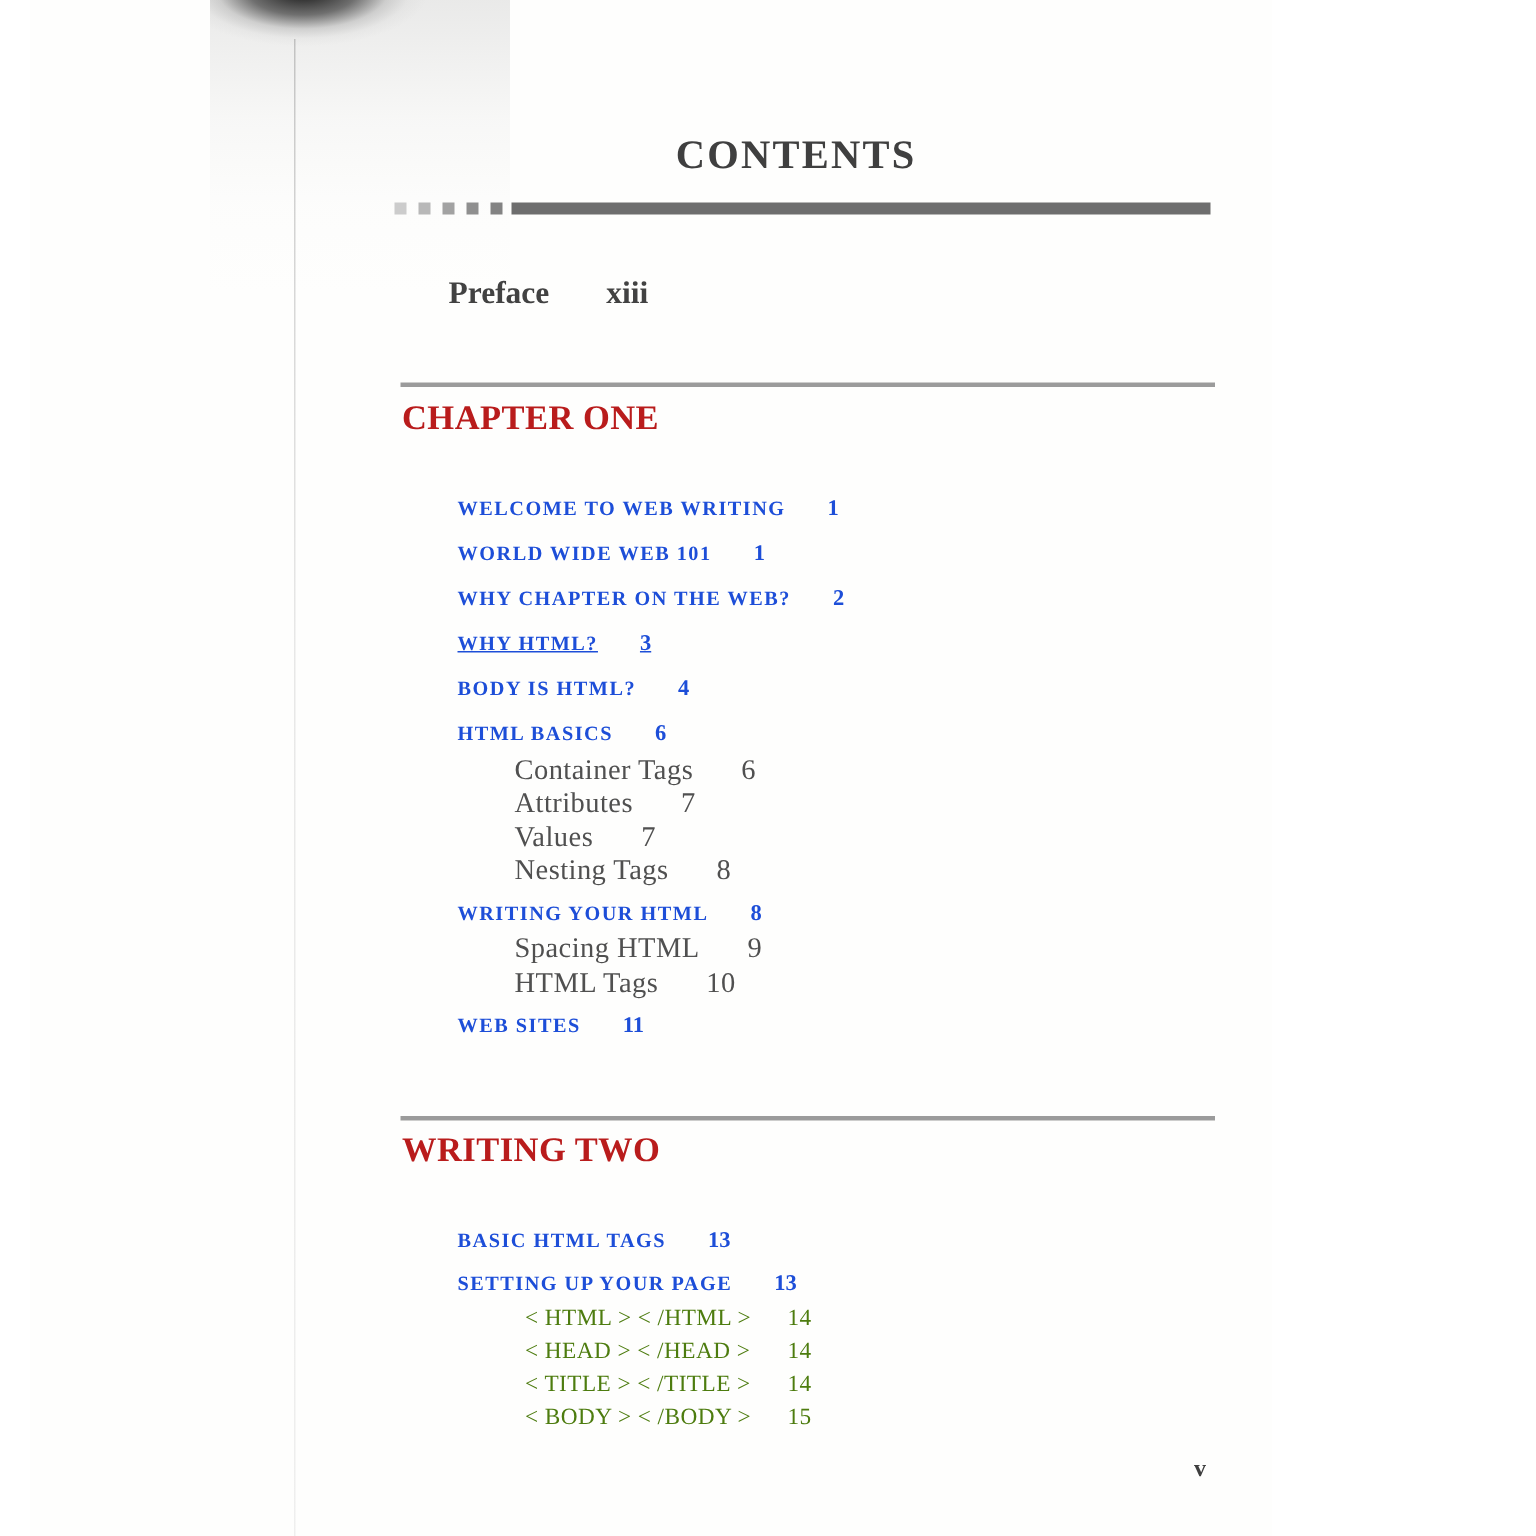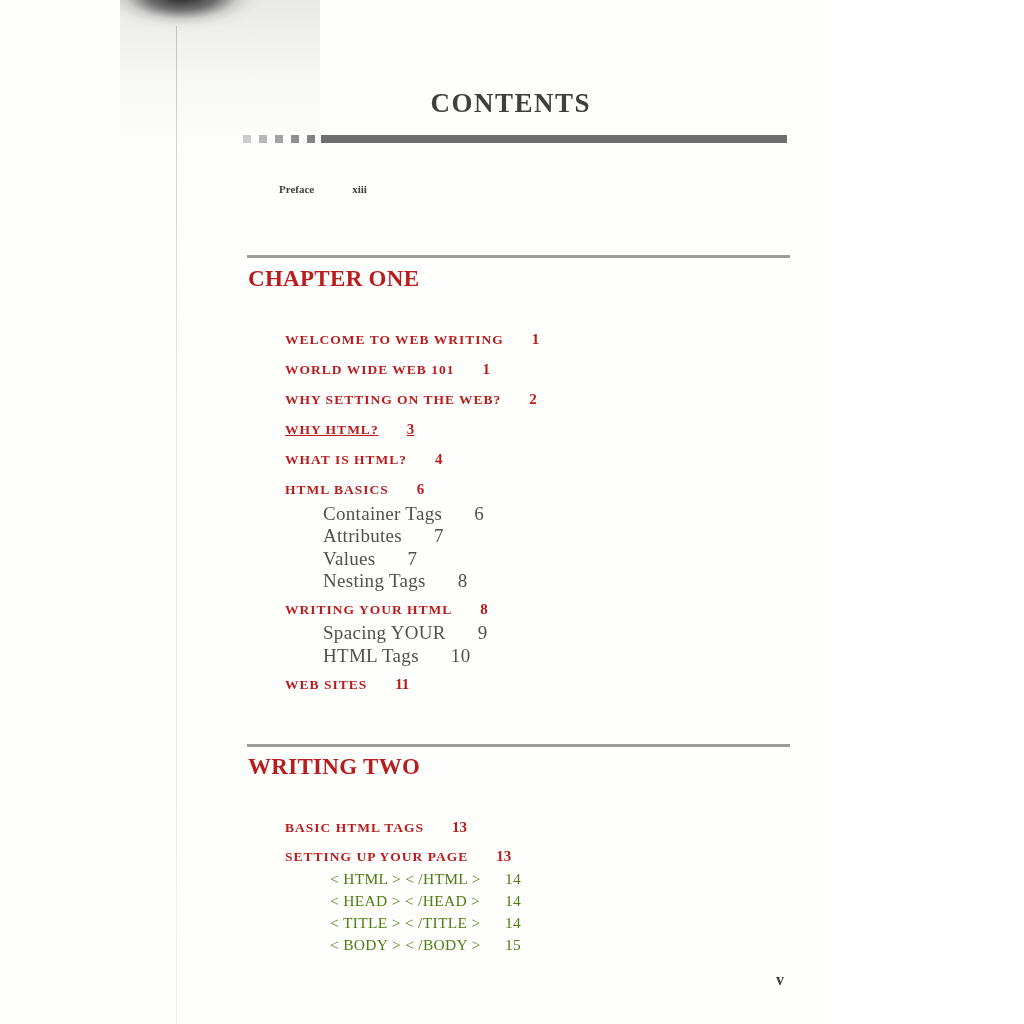--- a/index.html
+++ b/index.html
@@ -5,20 +5,21 @@
   * { margin: 0; padding: 0; box-sizing: border-box; }
   html, body { width: 1024px; height: 1024px; background: #ffffff; }
   body { font-family: "Liberation Serif", "DejaVu Serif", serif; color: #454545; }
 
   .canvas {
     position: relative;
     width: 828px;
     height: 1024px;
     background: #fefefd;
     overflow: hidden;
+    margin-left: 20px;
   }
 
   
   .corner-shadow {
     position: absolute;
     left: 120px; top: 0; width: 200px; height: 230px;
     background:
       radial-gradient(ellipse 95px 42px at 62px -6px,
         rgba(15,15,15,0.97) 0%,
         rgba(45,45,45,0.65) 38%,
@@ -51,21 +52,21 @@
   .deco-row { position: absolute; left: 243px; top: 135px; width: 545px; height: 9px; }
   .sq { position: absolute; top: 0; width: 8px; height: 8px; }
   .sq1 { left: 0px;  background: #cccccc; }
   .sq2 { left: 16px; background: #b8b8b8; }
   .sq3 { left: 32px; background: #a2a2a2; }
   .sq4 { left: 48px; background: #8f8f8f; }
   .sq5 { left: 64px; background: #838383; }
   .deco-bar { position: absolute; left: 78px; top: 0; width: 466px; height: 8px; background: #6e6e6e; }
 
   
-  .preface-row { position: absolute; left: 279px; top: 183px; font-size: 11px; font-weight: bold; color: #424242; }
+  .preface-row { position: absolute; left: 279px; top: 183px; font-size: 21px; font-weight: bold; color: #424242; }
   .preface-row .pnum { margin-left: 38px; }
 
   
   .chapter-rule {
     position: absolute; left: 247px; width: 543px; height: 2.5px;
     background: #9b9b9b;
   }
   .rule-ch1 { top: 255px; }
   .rule-ch2 { top: 744px; }
 
@@ -81,21 +82,21 @@
     font-size: 17.5px; font-weight: bold; color: #424242;
     letter-spacing: 0.2px;
   }
   .ch1-title { top: 290px; }
   .ch2-title { top: 778px; }
   .ch-title .pnum { margin-left: 42px; }
 
   
   .sec {
     position: absolute; left: 285px;
-    font-size: 13.5px; font-weight: bold; color: #b91c1c;
+    font-size: 13.5px; font-weight: bold; color: #1d4ed8;
     letter-spacing: 1px;
   }
   .sec .pnum { margin-left: 28px; font-size: 15px; letter-spacing: 0; }
 
   
   .sub {
     position: absolute; left: 323px;
     font-size: 19px; font-weight: normal; color: #505050;
     letter-spacing: 0.3px;
   }
@@ -166,48 +167,48 @@
   <div class="chapter-rule rule-ch1"></div>
   <div class="ch-heading ch1-heading">CHAPTER ONE</div>
 
   <div class="sec r-welcome">
     <span>WELCOME TO WEB WRITING</span><span class="pnum">1</span>
   </div>
   <div class="sec r-www101">
     <span>WORLD WIDE WEB 101</span><span class="pnum">1</span>
   </div>
   <div class="sec r-whypub">
-    <span>WHY SETTING ON THE WEB?</span><span class="pnum">2</span>
+    <span>WHY CHAPTER ON THE WEB?</span><span class="pnum">2</span>
   </div>
   <div class="sec r-whyhtml">
     <span>WHY HTML?</span><span class="pnum">3</span>
   </div>
   <div class="sec r-whatis">
-    <span>WHAT IS HTML?</span><span class="pnum">4</span>
+    <span>BODY IS HTML?</span><span class="pnum">4</span>
   </div>
   <div class="sec r-basics">
     <span>HTML BASICS</span><span class="pnum">6</span>
   </div>
   <div class="sub r-container">
     <span>Container Tags</span><span class="pnum">6</span>
   </div>
   <div class="sub r-attr">
     <span>Attributes</span><span class="pnum">7</span>
   </div>
   <div class="sub r-values">
     <span>Values</span><span class="pnum">7</span>
   </div>
   <div class="sub r-nesting">
     <span>Nesting Tags</span><span class="pnum">8</span>
   </div>
   <div class="sec r-writing">
     <span>WRITING YOUR HTML</span><span class="pnum">8</span>
   </div>
   <div class="sub r-spacing">
-    <span>Spacing YOUR</span><span class="pnum">9</span>
+    <span>Spacing HTML</span><span class="pnum">9</span>
   </div>
   <div class="sub r-htmltags">
     <span>HTML Tags</span><span class="pnum">10</span>
   </div>
   <div class="sec r-websites">
     <span>WEB SITES</span><span class="pnum">11</span>
   </div>
 
   <div class="chapter-rule rule-ch2"></div>
   <div class="ch-heading ch2-heading">WRITING TWO</div>

